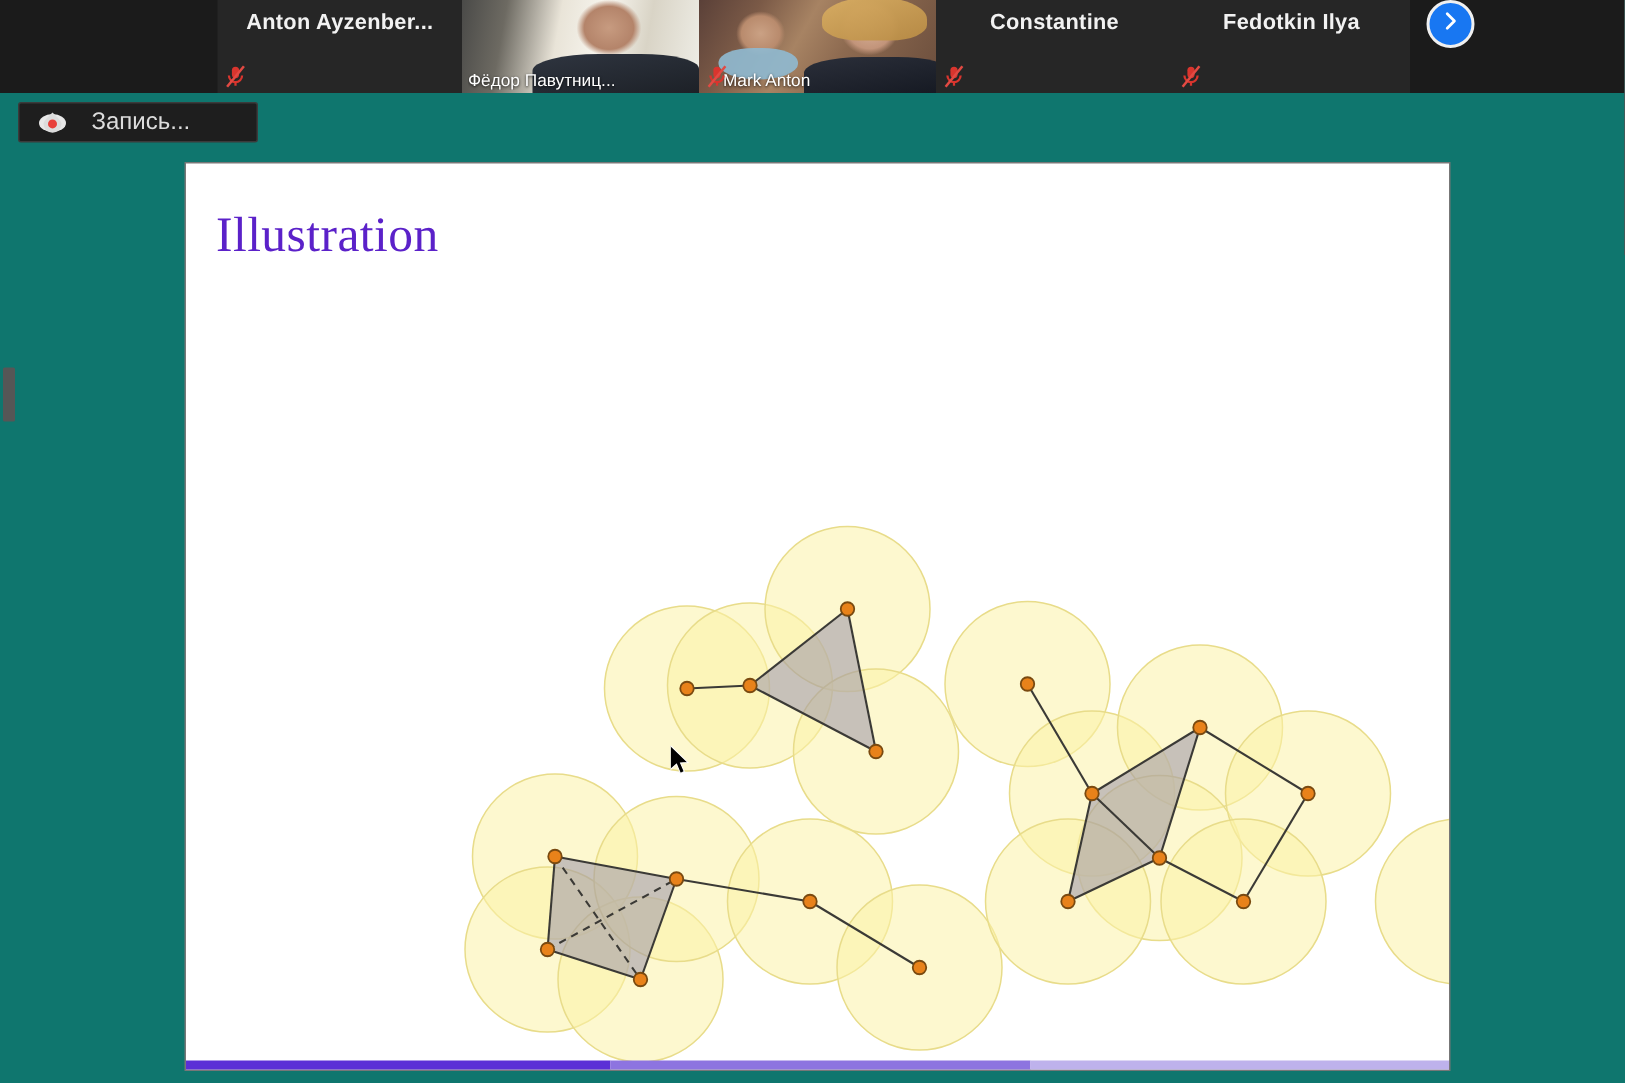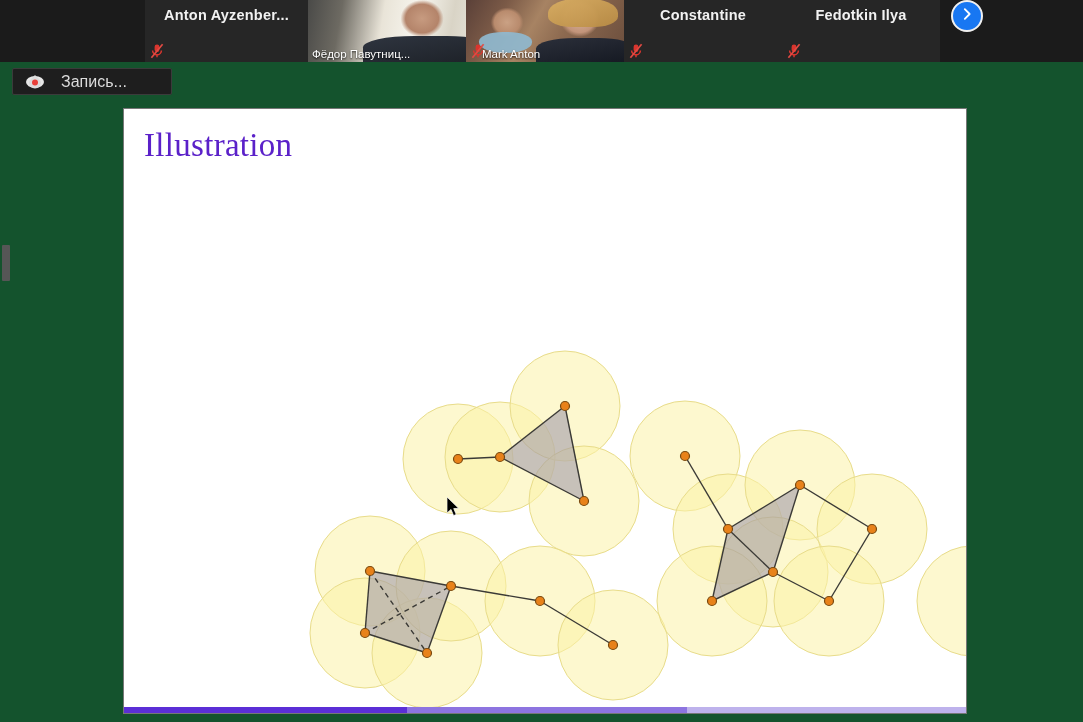--- a/index.html
+++ b/index.html
@@ -5,21 +5,21 @@
   html, body {
     margin: 0;
     padding: 0;
     background: #1c1c1c;
   }
   #app {
     position: relative;
     width: 1083px;
     height: 722px;
     overflow: hidden;
-    background: #14532d;
+    background: #0f766e;
     font-family: "Liberation Sans", sans-serif;
   }
 
   
   #filmstrip {
     position: absolute;
     left: 0; top: 0;
     width: 1083px;
     height: 62px;
     background: #1b1b1b;
@@ -166,21 +166,21 @@
   
   #slide {
     position: absolute;
     left: 124px; top: 109px;
     width: 842px; height: 604px;
     background: #ffffff;
     box-shadow: 0 0 0 1px #777;
   }
   #slide-title {
     position: absolute;
-    left: 20px; top: 18px;
+    left: 20px; top: 30px;
     color: #5b21c9;
     font-family: "Liberation Serif", serif;
     font-size: 33px;
     letter-spacing: .3px;
     white-space: nowrap;
   }
   #figure {
     position: absolute;
     left: 0; top: 0;
     width: 842px; height: 604px;
@@ -209,21 +209,21 @@
   <div id="filmstrip">
       <div class="tile" style="left: 145px; width: 163px;">
         <div class="tile-name-center">Anton Ayzenber...</div>
         <span class="mic-muted"><svg viewBox="0 0 14 16" width="14" height="16">
             <rect x="4.6" y="1.5" width="4.8" height="7.6" rx="2.4" fill="#d9352e"></rect>
             <path d="M2.6 7.4 a4.4 4.4 0 0 0 8.8 0" fill="none" stroke="#d9352e" stroke-width="1.5"></path>
             <line x1="7" y1="11.4" x2="7" y2="14.2" stroke="#d9352e" stroke-width="1.5"></line>
             <line x1="1.4" y1="14.8" x2="12.6" y2="1.2" stroke="#e24a43" stroke-width="1.7"></line>
           </svg></span>
       </div>
-      <div class="tile video speaking" style="left: 308px; width: 158px; padding-left: 26px;">
+      <div class="tile video speaking" style="left: 308px; width: 158px;">
         <div class="cam1" style="position: absolute; inset: 0px;"></div>
         <div class="tile-name-corner noindent">Фёдор Павутниц...</div>
       </div>
       <div class="tile video" style="left: 466px; width: 158px;">
         <div class="cam2" style="position: absolute; inset: 0px;">
           <div class="cam-hair"></div>
         </div>
         <div class="tile-name-corner">Mark Anton</div>
         <span class="mic-muted"><svg viewBox="0 0 14 16" width="14" height="16">
             <rect x="4.6" y="1.5" width="4.8" height="7.6" rx="2.4" fill="#d9352e"></rect>

